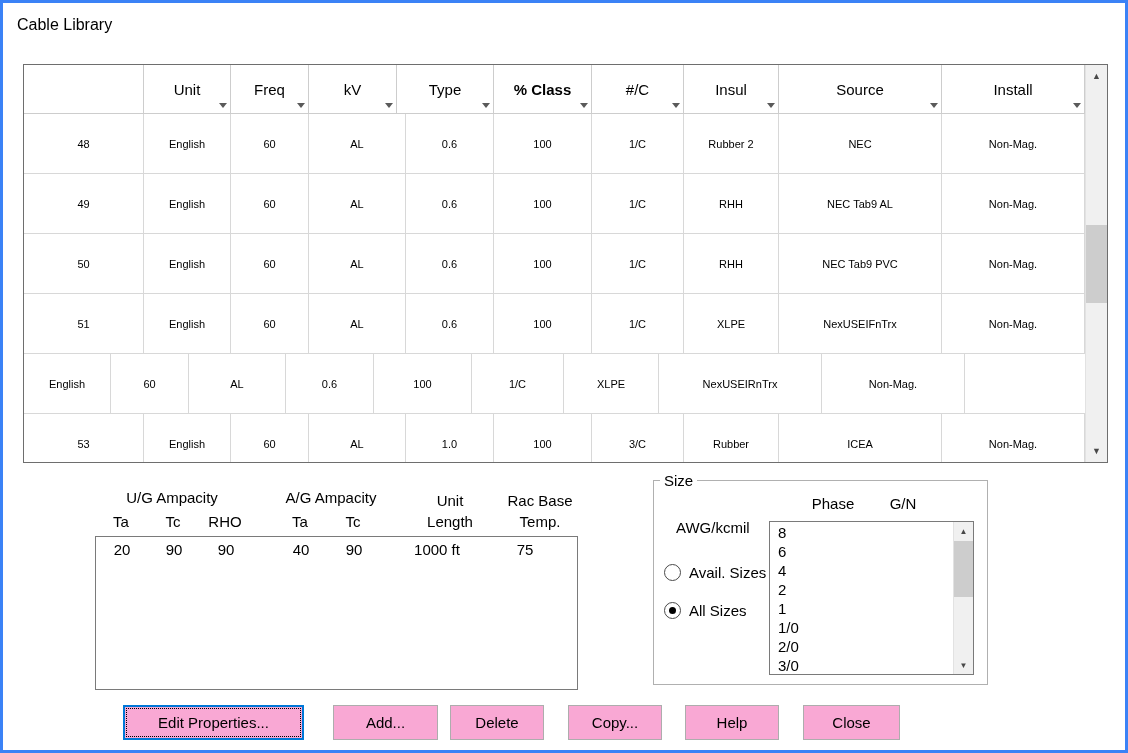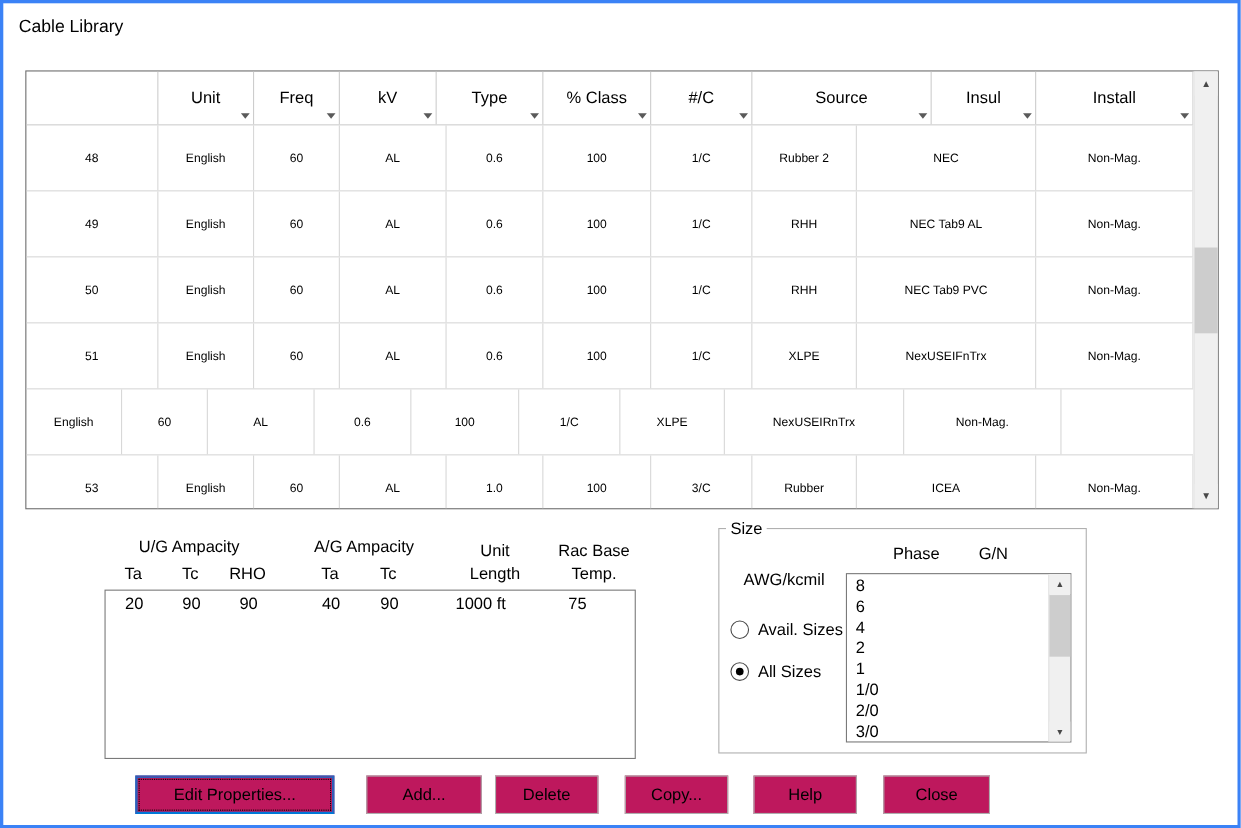--- a/index.html
+++ b/index.html
@@ -78,21 +78,21 @@
   }
   .size-listbox{
     position:absolute; left:115px; top:40px; width:205px; height:154px;
     border:1px solid #7a7a7a; background:#fff; box-sizing:border-box; display:flex;
   }
   .size-list{flex:1; overflow:hidden; padding-top:1px;}
   .size-item{font-size:15px; line-height:19px; padding-left:8px;}
 
   
   .btn{
-    position:absolute; top:702px; height:35px; background:#be185d;
+    position:absolute; top:702px; height:35px; background:#f9a8d4;
     border:1px solid #adadad; font-family:"Liberation Sans", sans-serif;
     font-size:15px; color:#000; display:flex; align-items:center; justify-content:center;
     box-sizing:border-box; padding:0; cursor:default;
   }
   .btn.focused{
     border:1px solid #0078d7; box-shadow:inset 0 0 0 1px #0078d7;
     outline:1px dotted #000; outline-offset:-4px;
   }
   .btn.edit{left:120px; width:181px;}
   .btn.add{left:330px; width:105px;}
@@ -108,24 +108,24 @@
   <div class="title">Cable Library</div>
 
   <div class="table-wrap">
     <div class="grid">
       <div class="header-row">
           <div class="th no-sort" style="width: 120px;"></div>
           <div class="th" style="width: 87px;">Unit</div>
           <div class="th" style="width: 78px;">Freq</div>
           <div class="th" style="width: 88px;">kV</div>
           <div class="th" style="width: 97px;">Type</div>
-          <div class="th" style="width: 98px;">% Class</div>
+          <div class="th" style="width: 98px; font-weight: bold;">% Class</div>
           <div class="th" style="width: 92px;">#/C</div>
+          <div class="th" style="width: 95px;">Insul</div>
           <div class="th" style="width: 163px;">Source</div>
-          <div class="th" style="width: 95px;">Insul</div>
           <div class="th" style="width: 143px;">Install</div>
         </div>
       <div>
           <div class="tr">
             <div class="td" style="width: 120px;">48</div>
             <div class="td" style="width: 87px;">English</div>
             <div class="td" style="width: 78px;">60</div>
             <div class="td" style="width: 97px;">AL</div>
             <div class="td" style="width: 88px;">0.6</div>
             <div class="td" style="width: 98px;">100</div>

